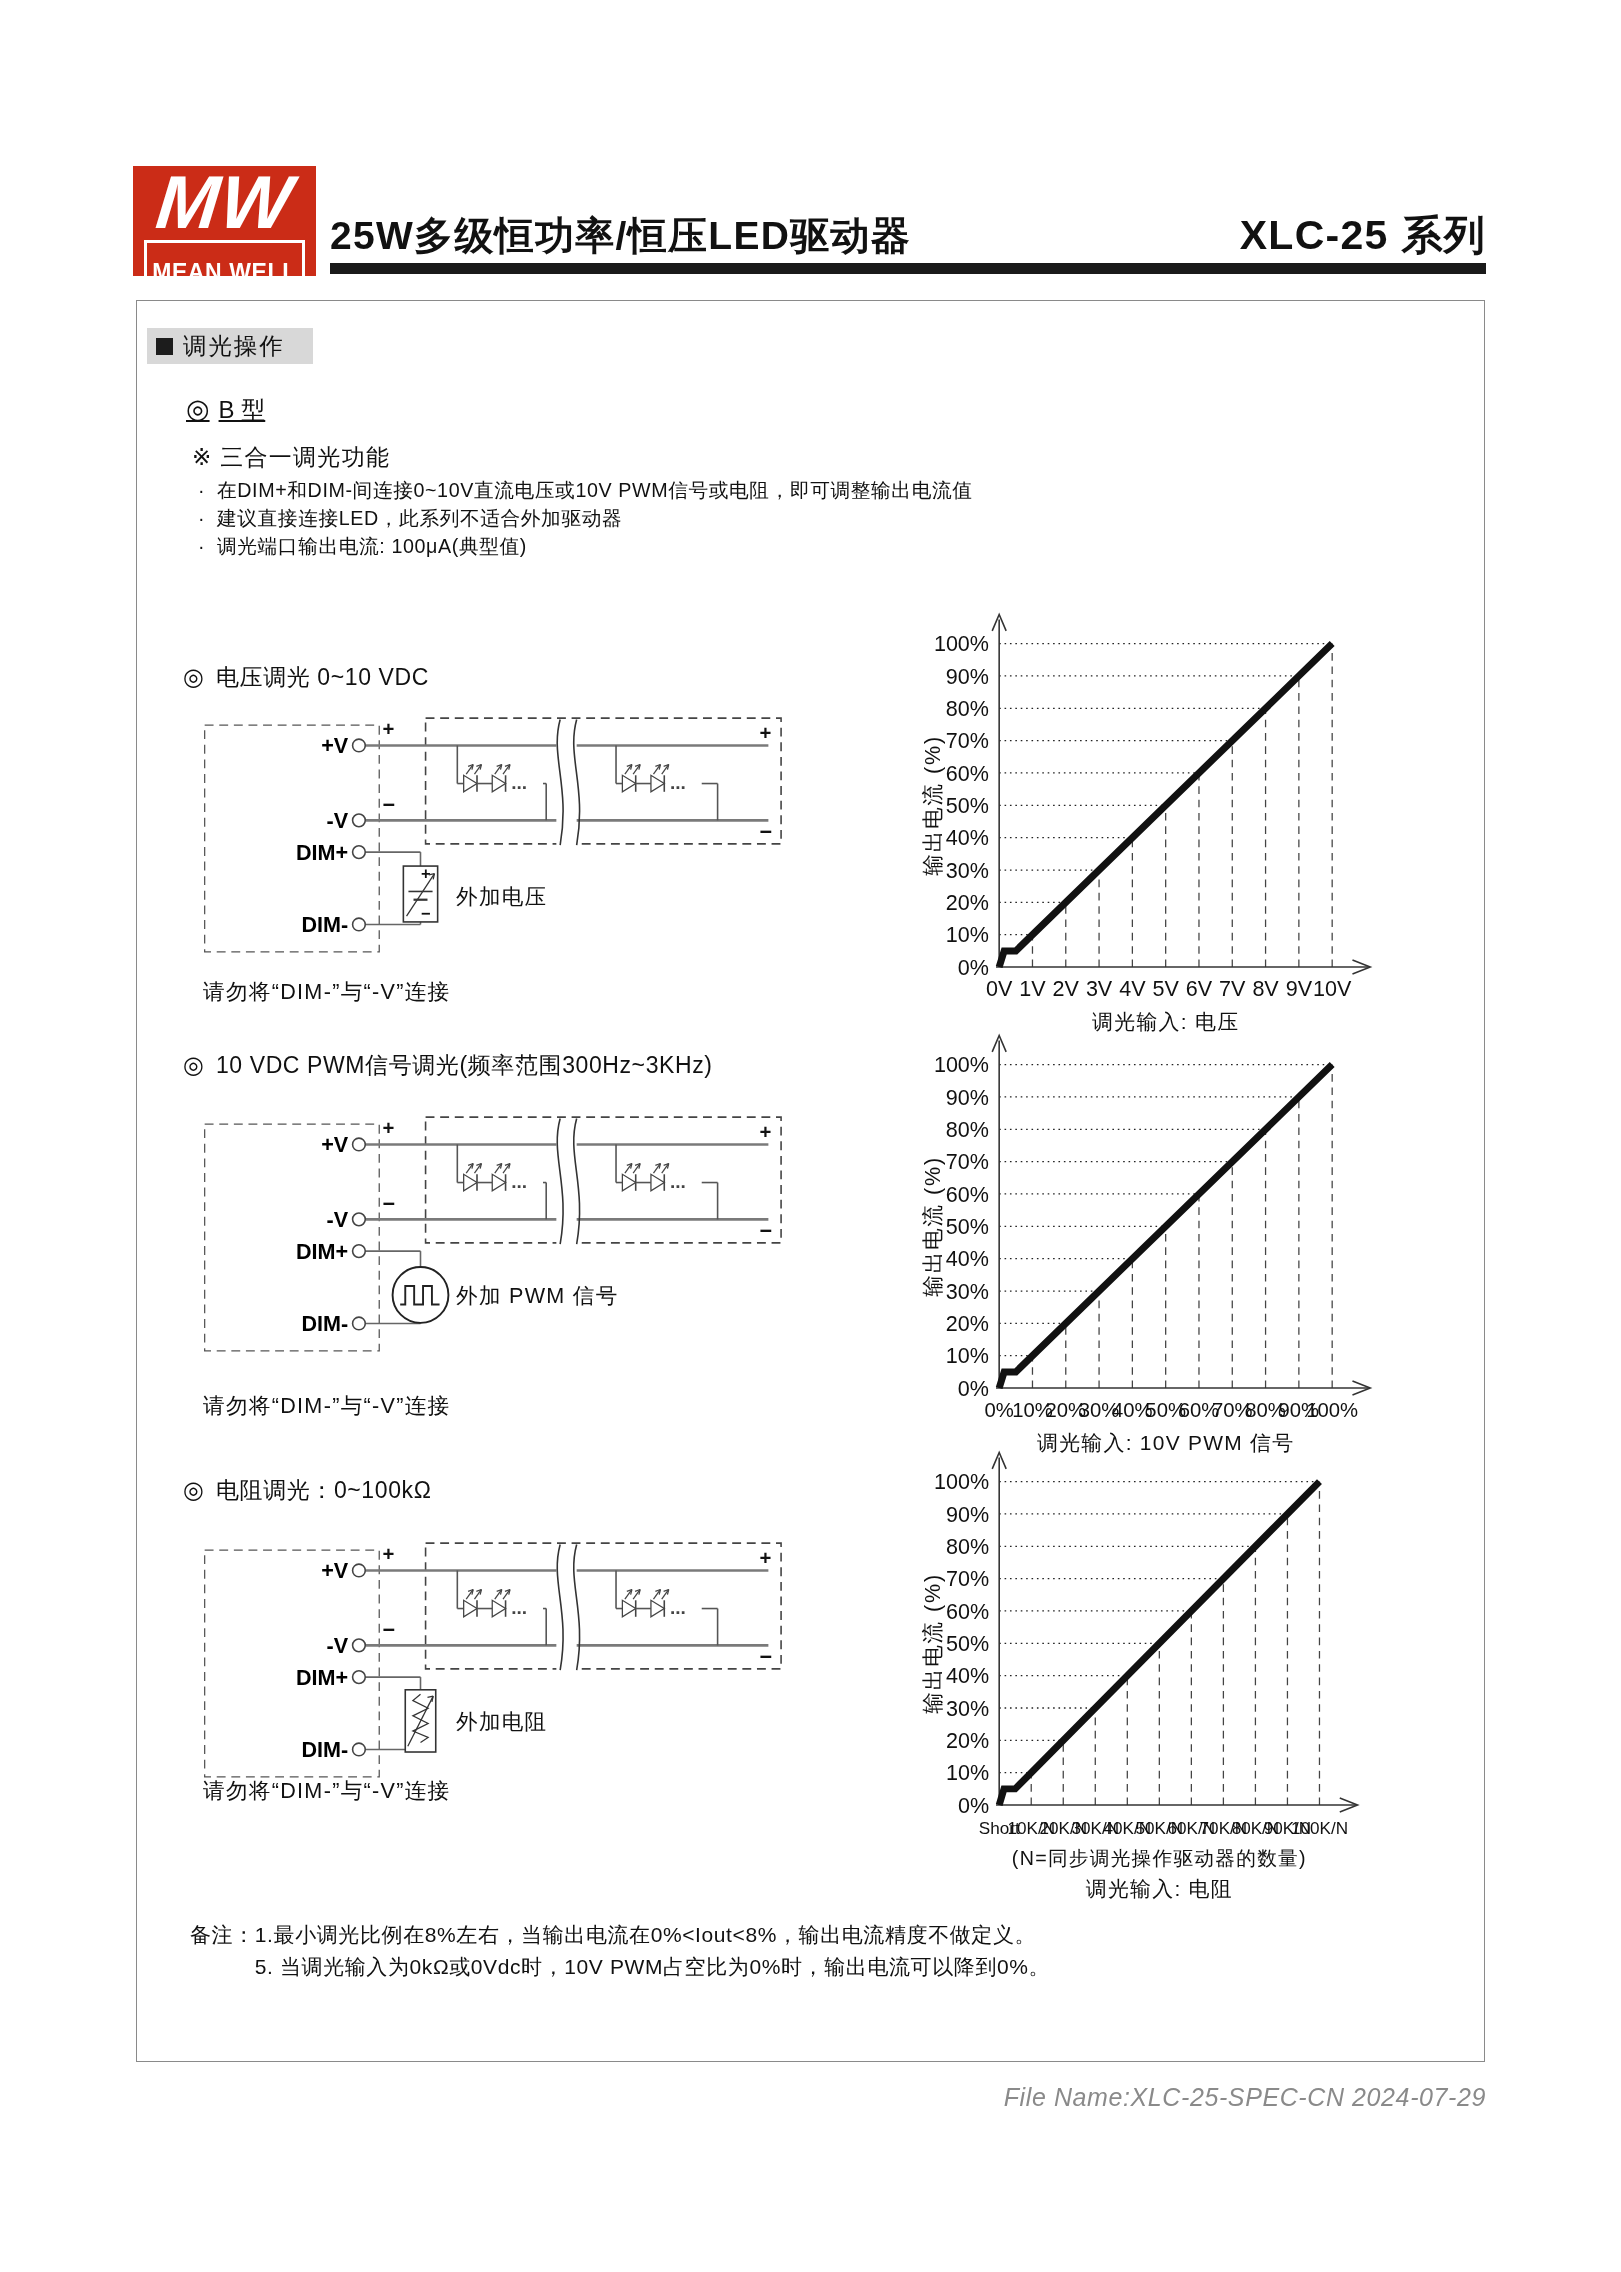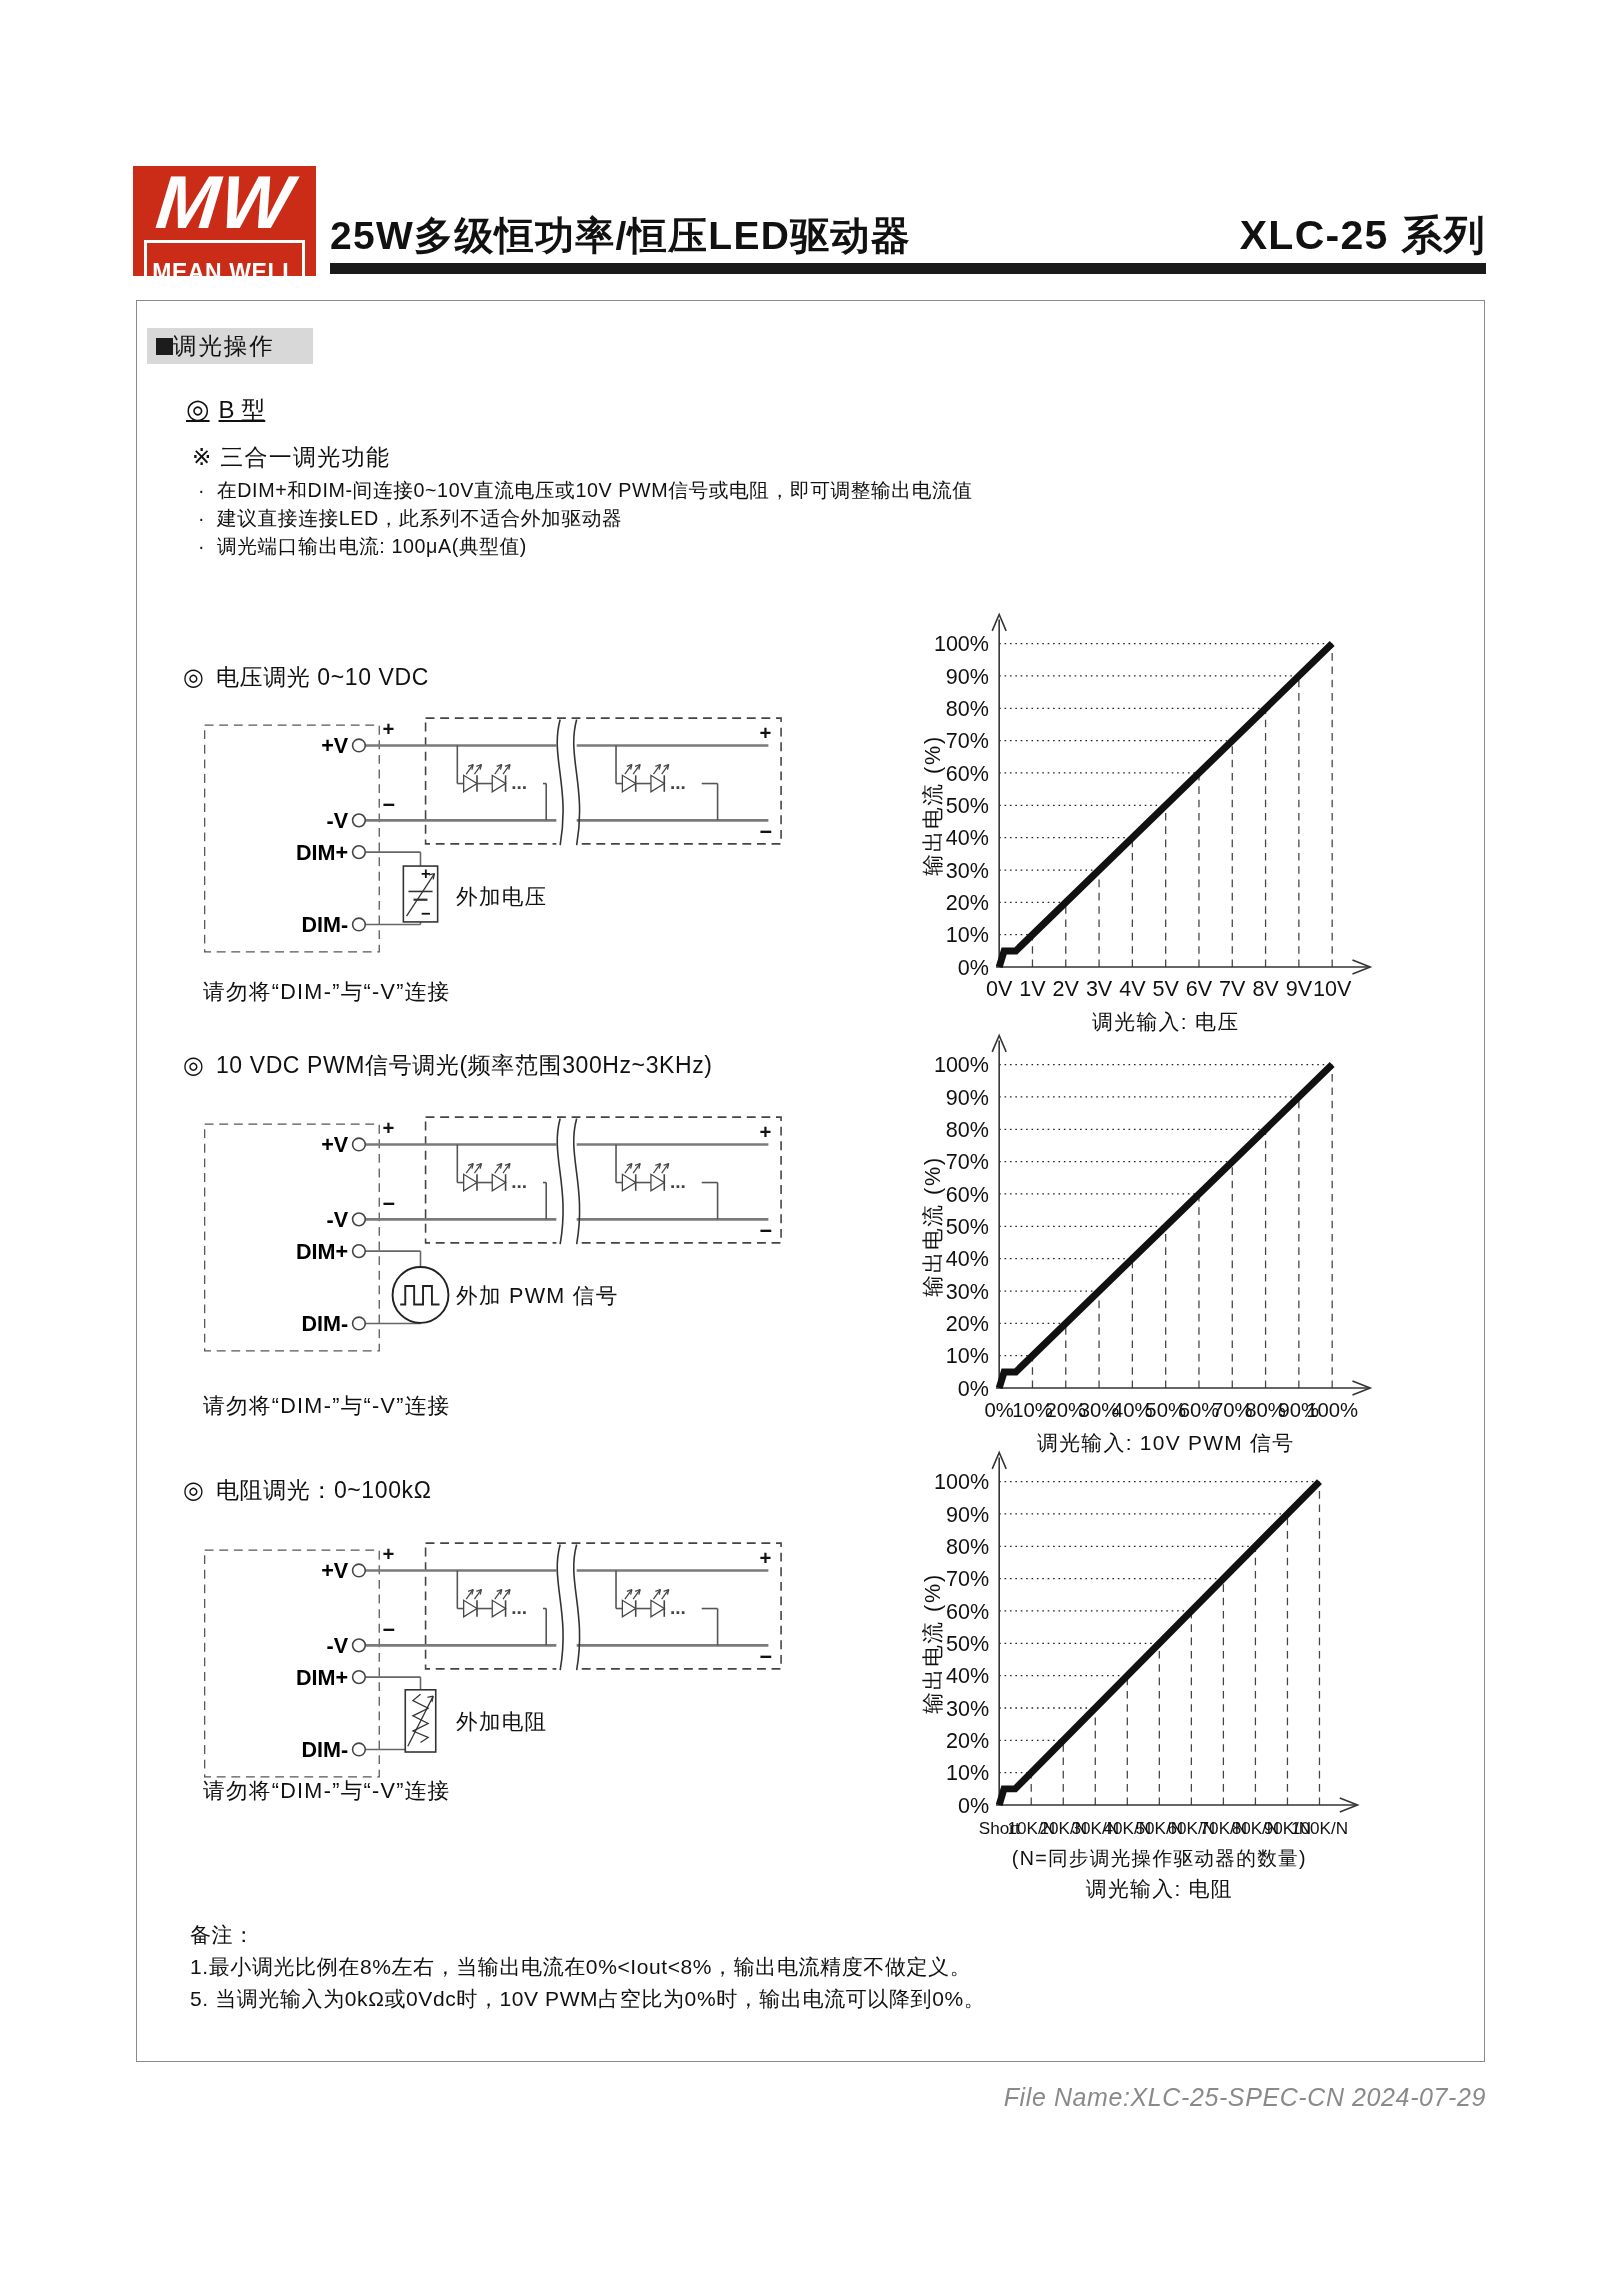--- a/index.html
+++ b/index.html
@@ -29,21 +29,21 @@
   }
   .page-title { left:330px; top:209px; font-size:39px; font-weight:bold; letter-spacing:1.3px; }
   .series-title { right:135px; top:208px; font-size:41px; font-weight:bold; letter-spacing:1.3px; }
   .title-bar { left:330px; top:263px; width:1156px; height:10.8px; background:#1a1a1a; }
 
   
   .content-box { left:136px; top:300px; width:1349px; height:1762px; border:1.3px solid #8a8a8a; background:#fff; }
 
   .section-header {
     left:147px; top:328px; width:166px; height:36px; background:#d8d8d8;
-    display:flex; align-items:center; padding-left:9px;
+    display:flex; align-items:center; gap:10px; padding-left:9px;
   }
   .section-square { width:17px; height:17px; background:#1c1c1c; }
   .section-title { font-size:23.5px; letter-spacing:1.9px; color:#111; }
 
   .row-btype { left:186px; top:393px; font-size:24px;text-decoration:underline; }
   .row-btype .marker { font-size:27px; margin-right:9px; }
   .row-feature { left:192px; top:442px; font-size:23px; letter-spacing:1.3px; }
   .row-feature .marker { margin-right:7.6px; }
   .bullets { left:198px; top:476px; font-size:19.7px; line-height:28px; letter-spacing:0.6px; }
   .bullets .b-row { display:flex; }
@@ -62,21 +62,21 @@
   .caption { font-size:21.6px; letter-spacing:1.3px; }
   .cap1 { left:203px; top:977px; }
   .cap2 { left:203px; top:1391px; }
   .cap3 { left:203px; top:1776px; }
 
   .chart { width:622px; }
   .ch1 { left:907px; top:603px;  height:444px; }
   .ch2 { left:907px; top:1024px; height:444px; }
   .ch3 { left:907px; top:1441px; height:482px; }
 
-  .notes { left:190px; top:1919px; font-size:21px; line-height:32px; display:flex; letter-spacing:0.6px;flex-direction:column; }
+  .notes { left:190px; top:1919px; font-size:21px; line-height:32px; display:flex; letter-spacing:0.6px; }
   .notes .note-lines div { white-space:nowrap; }
   .footer-file { right:135px; top:2083px; font-size:25px; font-style:italic; color:#8a8a8a; letter-spacing:0.6px; }
 
   svg text { font-family:"Liberation Sans","DejaVu Sans",sans-serif; }
 </style>
 </head>
 <body>
 
 <div class="abs logo">
   <div class="logo-mw">MW</div>

